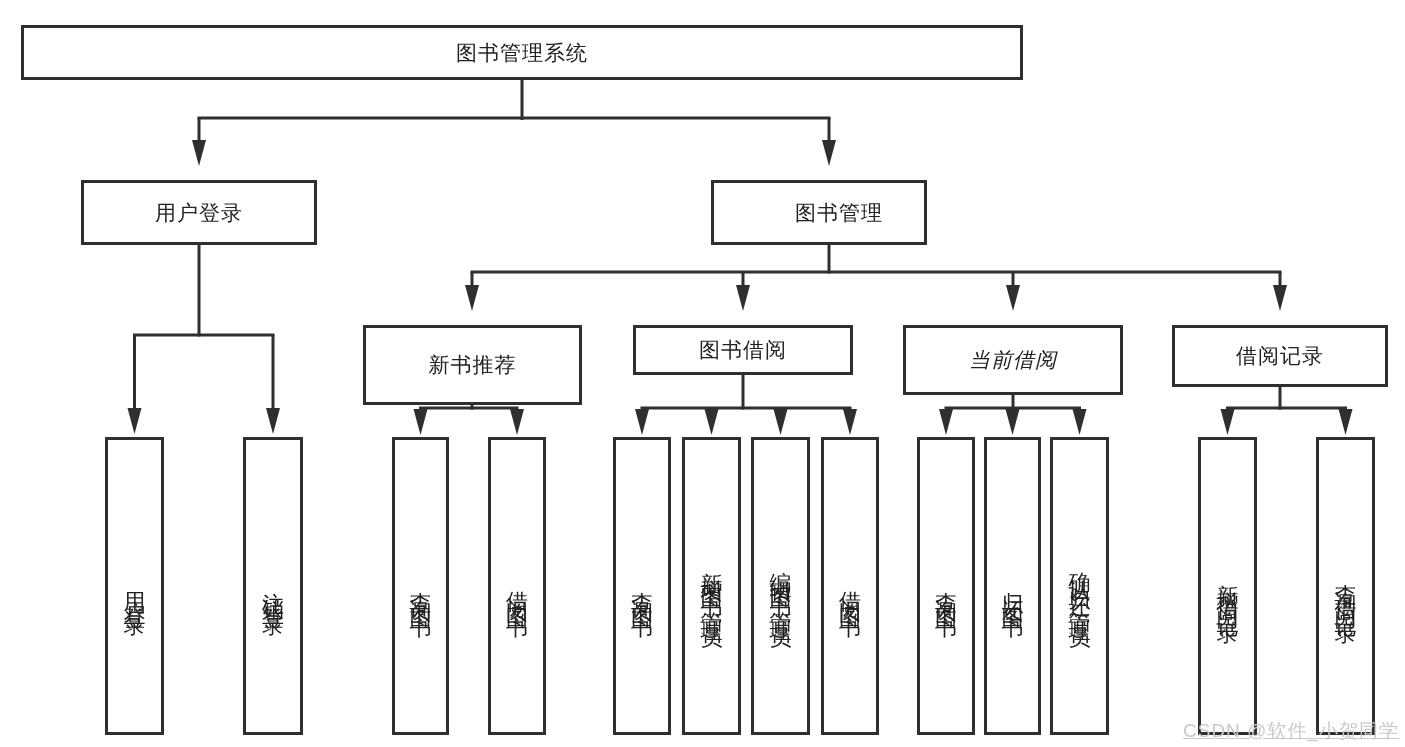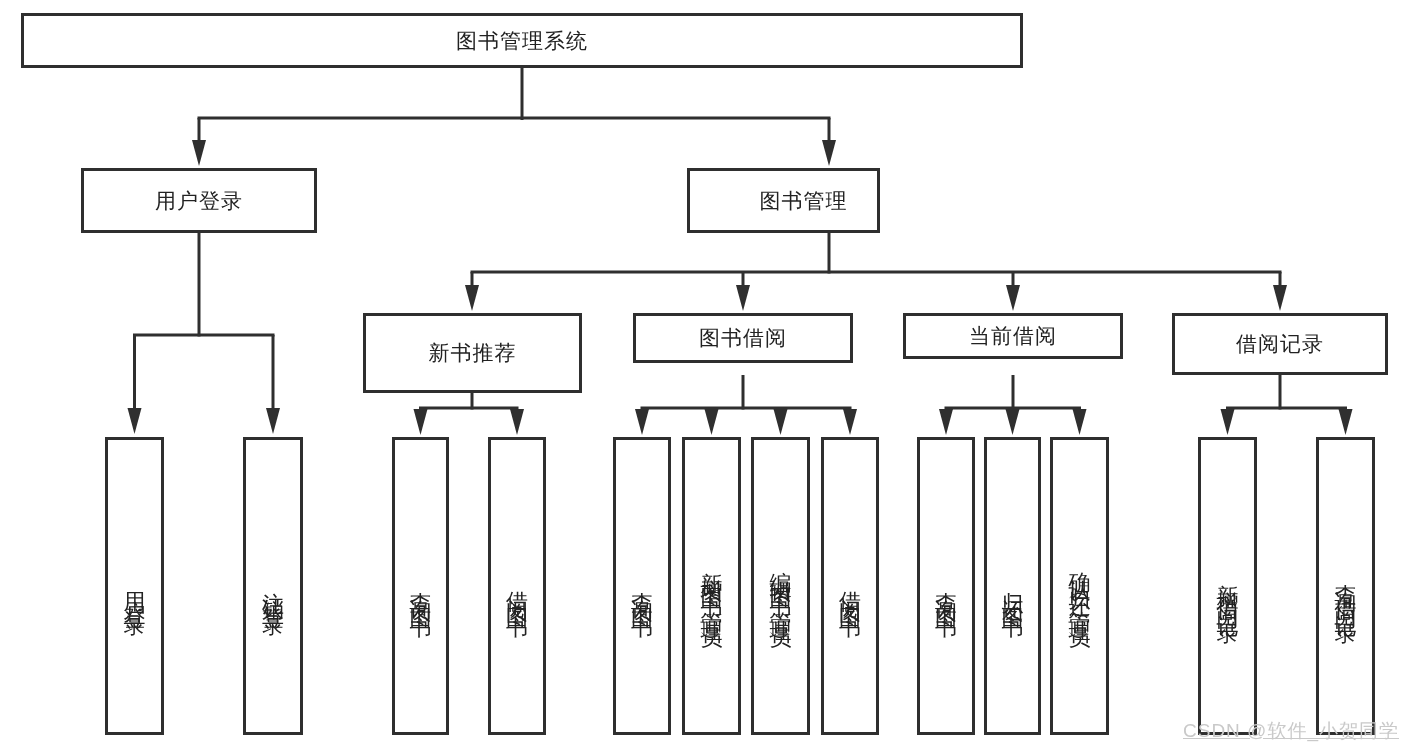--- a/index.html
+++ b/index.html
@@ -24,20 +24,21 @@
   .hnode{
     position:absolute;
     box-sizing:border-box;
     border:3px solid var(--line);
     background:var(--bg);
     display:flex;align-items:center;justify-content:center;
     font-size:21px;color:var(--text);
     letter-spacing:1px;
     z-index:1;
     white-space:nowrap;
+    margin-top:12px;
   }
   .leaf{
     position:absolute;
     top:437px;height:298px;
     box-sizing:border-box;
     border:3px solid var(--line);
     background:var(--bg);
     display:flex;align-items:center;justify-content:center;
     z-index:1;
   }
@@ -125,25 +126,25 @@
     <line x1="1280" y1="375" x2="1280" y2="409.5"></line>
     <line x1="1226" y1="408" x2="1347" y2="408"></line>
     <polygon points="1220.5,409 1234.5,409 1227.5,435"></polygon>
     <polygon points="1338.5,409 1352.5,409 1345.5,435"></polygon>
   </g>
 </svg>
 
 <div class="hnode" style="left:21px;top:13px;width:1002px;height:55px;">图书管理系统</div>
 
 <div class="hnode" style="left:81px;top:168px;width:236px;height:65px;">用户登录</div>
-<div class="hnode" style="left:687px;top:168px;width:193px;height:65px;padding-left:40px;">图书管理</div>
+<div class="hnode" style="left:711px;top:168px;width:216px;height:65px;padding-left:40px;">图书管理</div>
 
 <div class="hnode" style="left:363px;top:313px;width:219px;height:80px;">新书推荐</div>
 <div class="hnode" style="left:633px;top:313px;width:220px;height:50px;">图书借阅</div>
-<div class="hnode" style="left:903px;top:313px;width:220px;height:46px;">当前借阅</div>
+<div class="hnode" style="left:903px;top:313px;width:220px;height:70px;font-style:italic;">当前借阅</div>
 <div class="hnode" style="left:1172px;top:313px;width:216px;height:62px;">借阅记录</div>
 
 <div class="leaf" style="left:105px;width:59px;">
   <span class="vtext">用户登录</span>
 </div>
 <div class="leaf" style="left:243px;width:60px;">
   <span class="vtext">注销登录</span>
 </div>
 
 <div class="leaf" style="left:392px;width:57px;">

